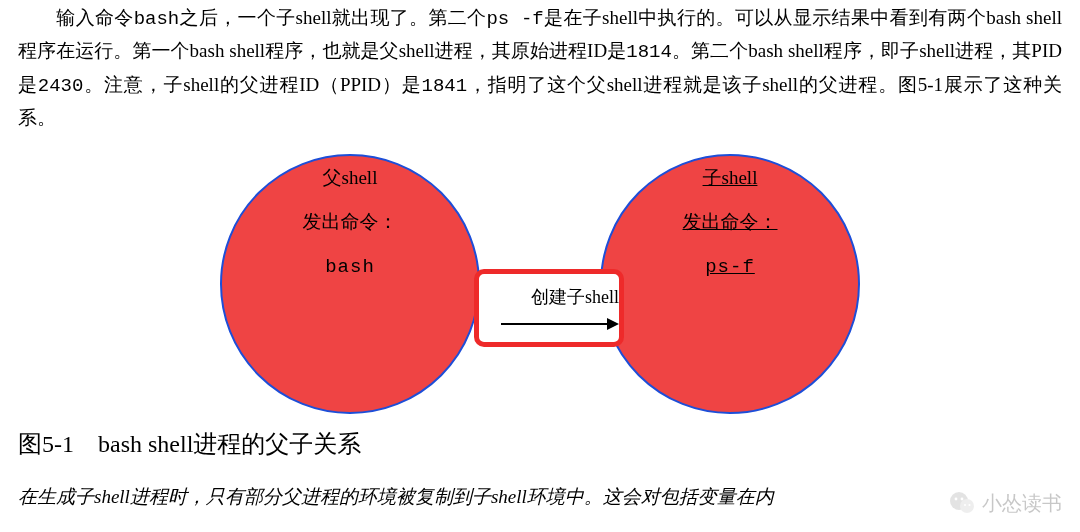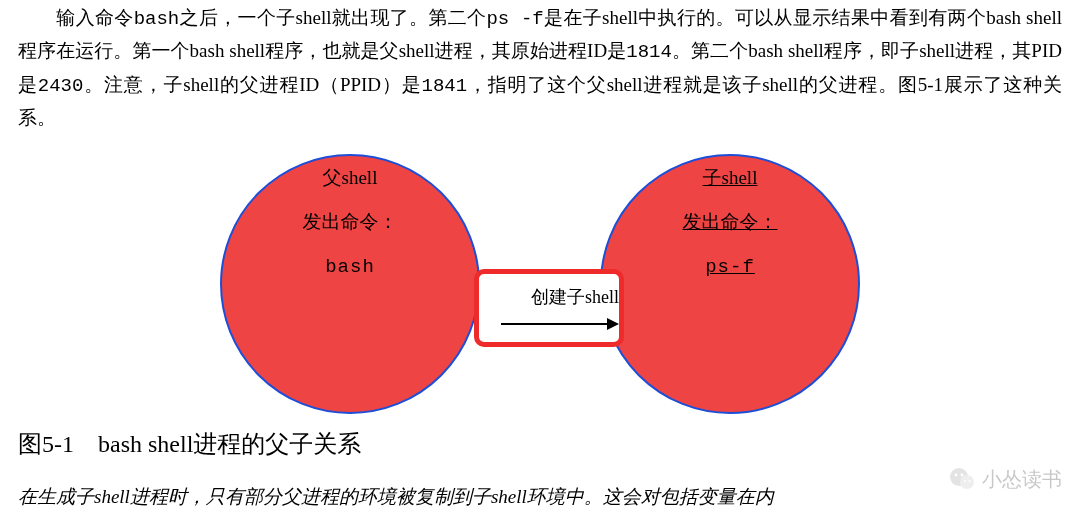--- a/index.html
+++ b/index.html
@@ -72,21 +72,21 @@
       font-size: 24px;
       margin: 10px 0 16px 0;
     }
     .paragraph2 {
       text-align: justify;
       font-style: italic;
     }
     .watermark {
       position: absolute;
       right: 18px;
-      bottom: 36px;
+      bottom: 12px;
       display: flex;
       align-items: center;
       opacity: 0.32;
       font-size: 20px;
       color: #555;
       pointer-events: none;
     }
     .watermark svg { margin-right: 6px; }
   </style>
 </head>

